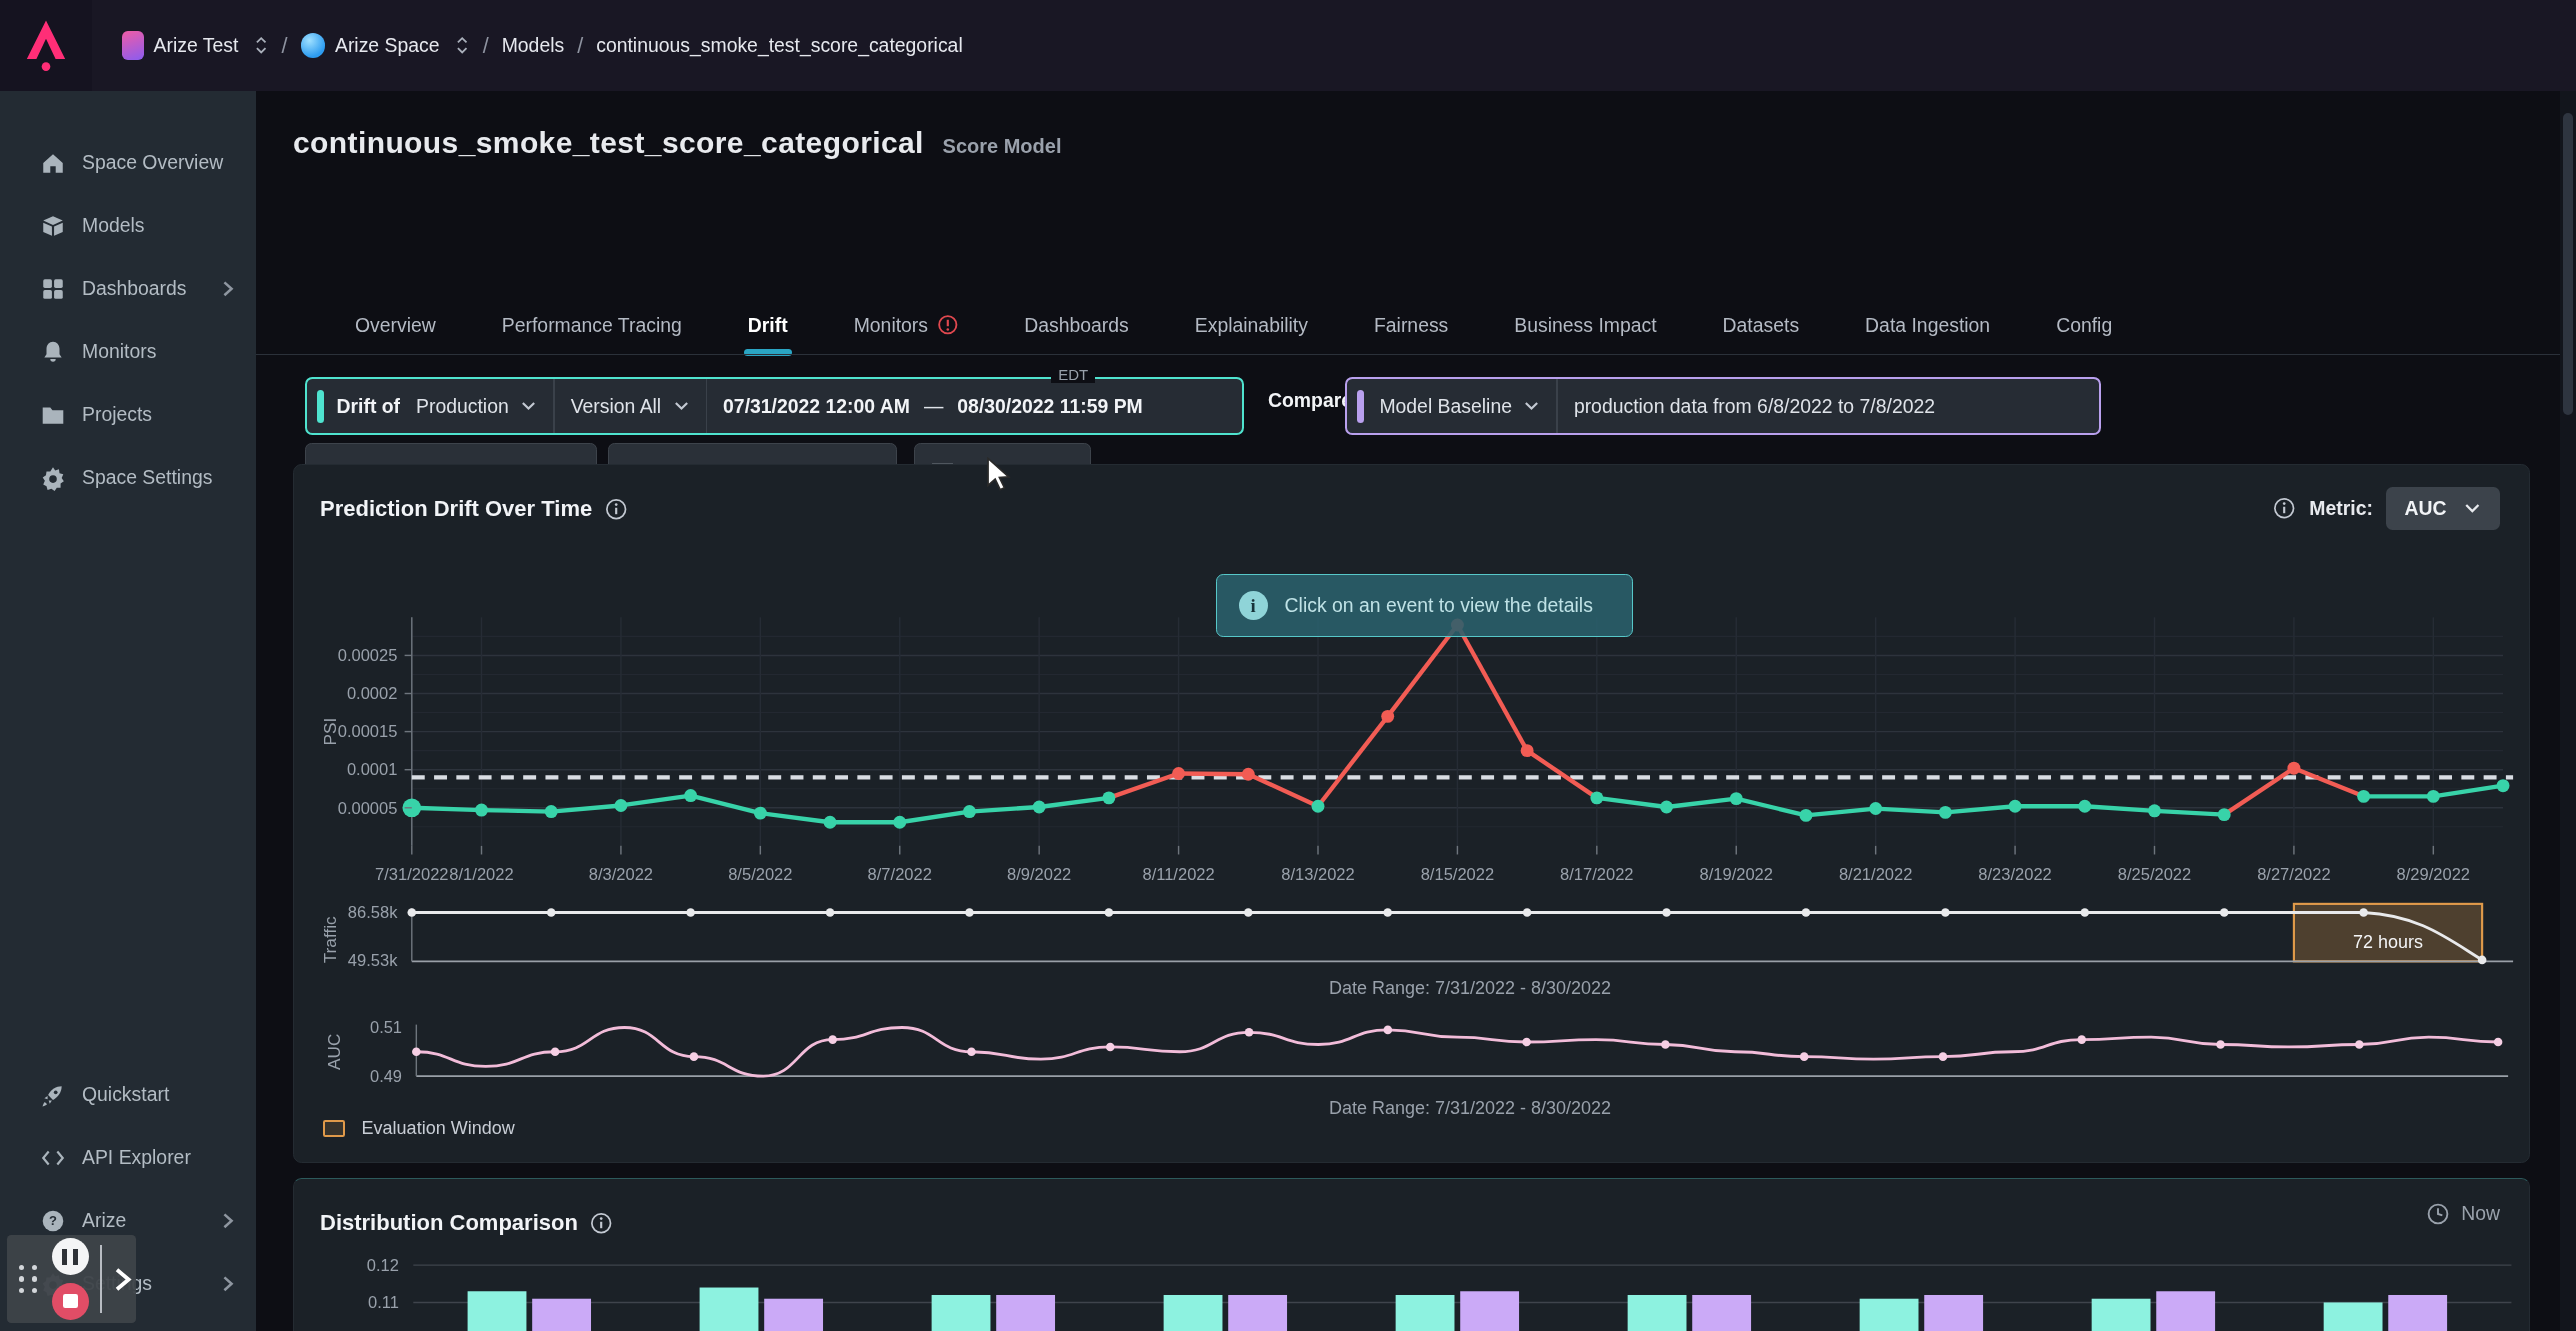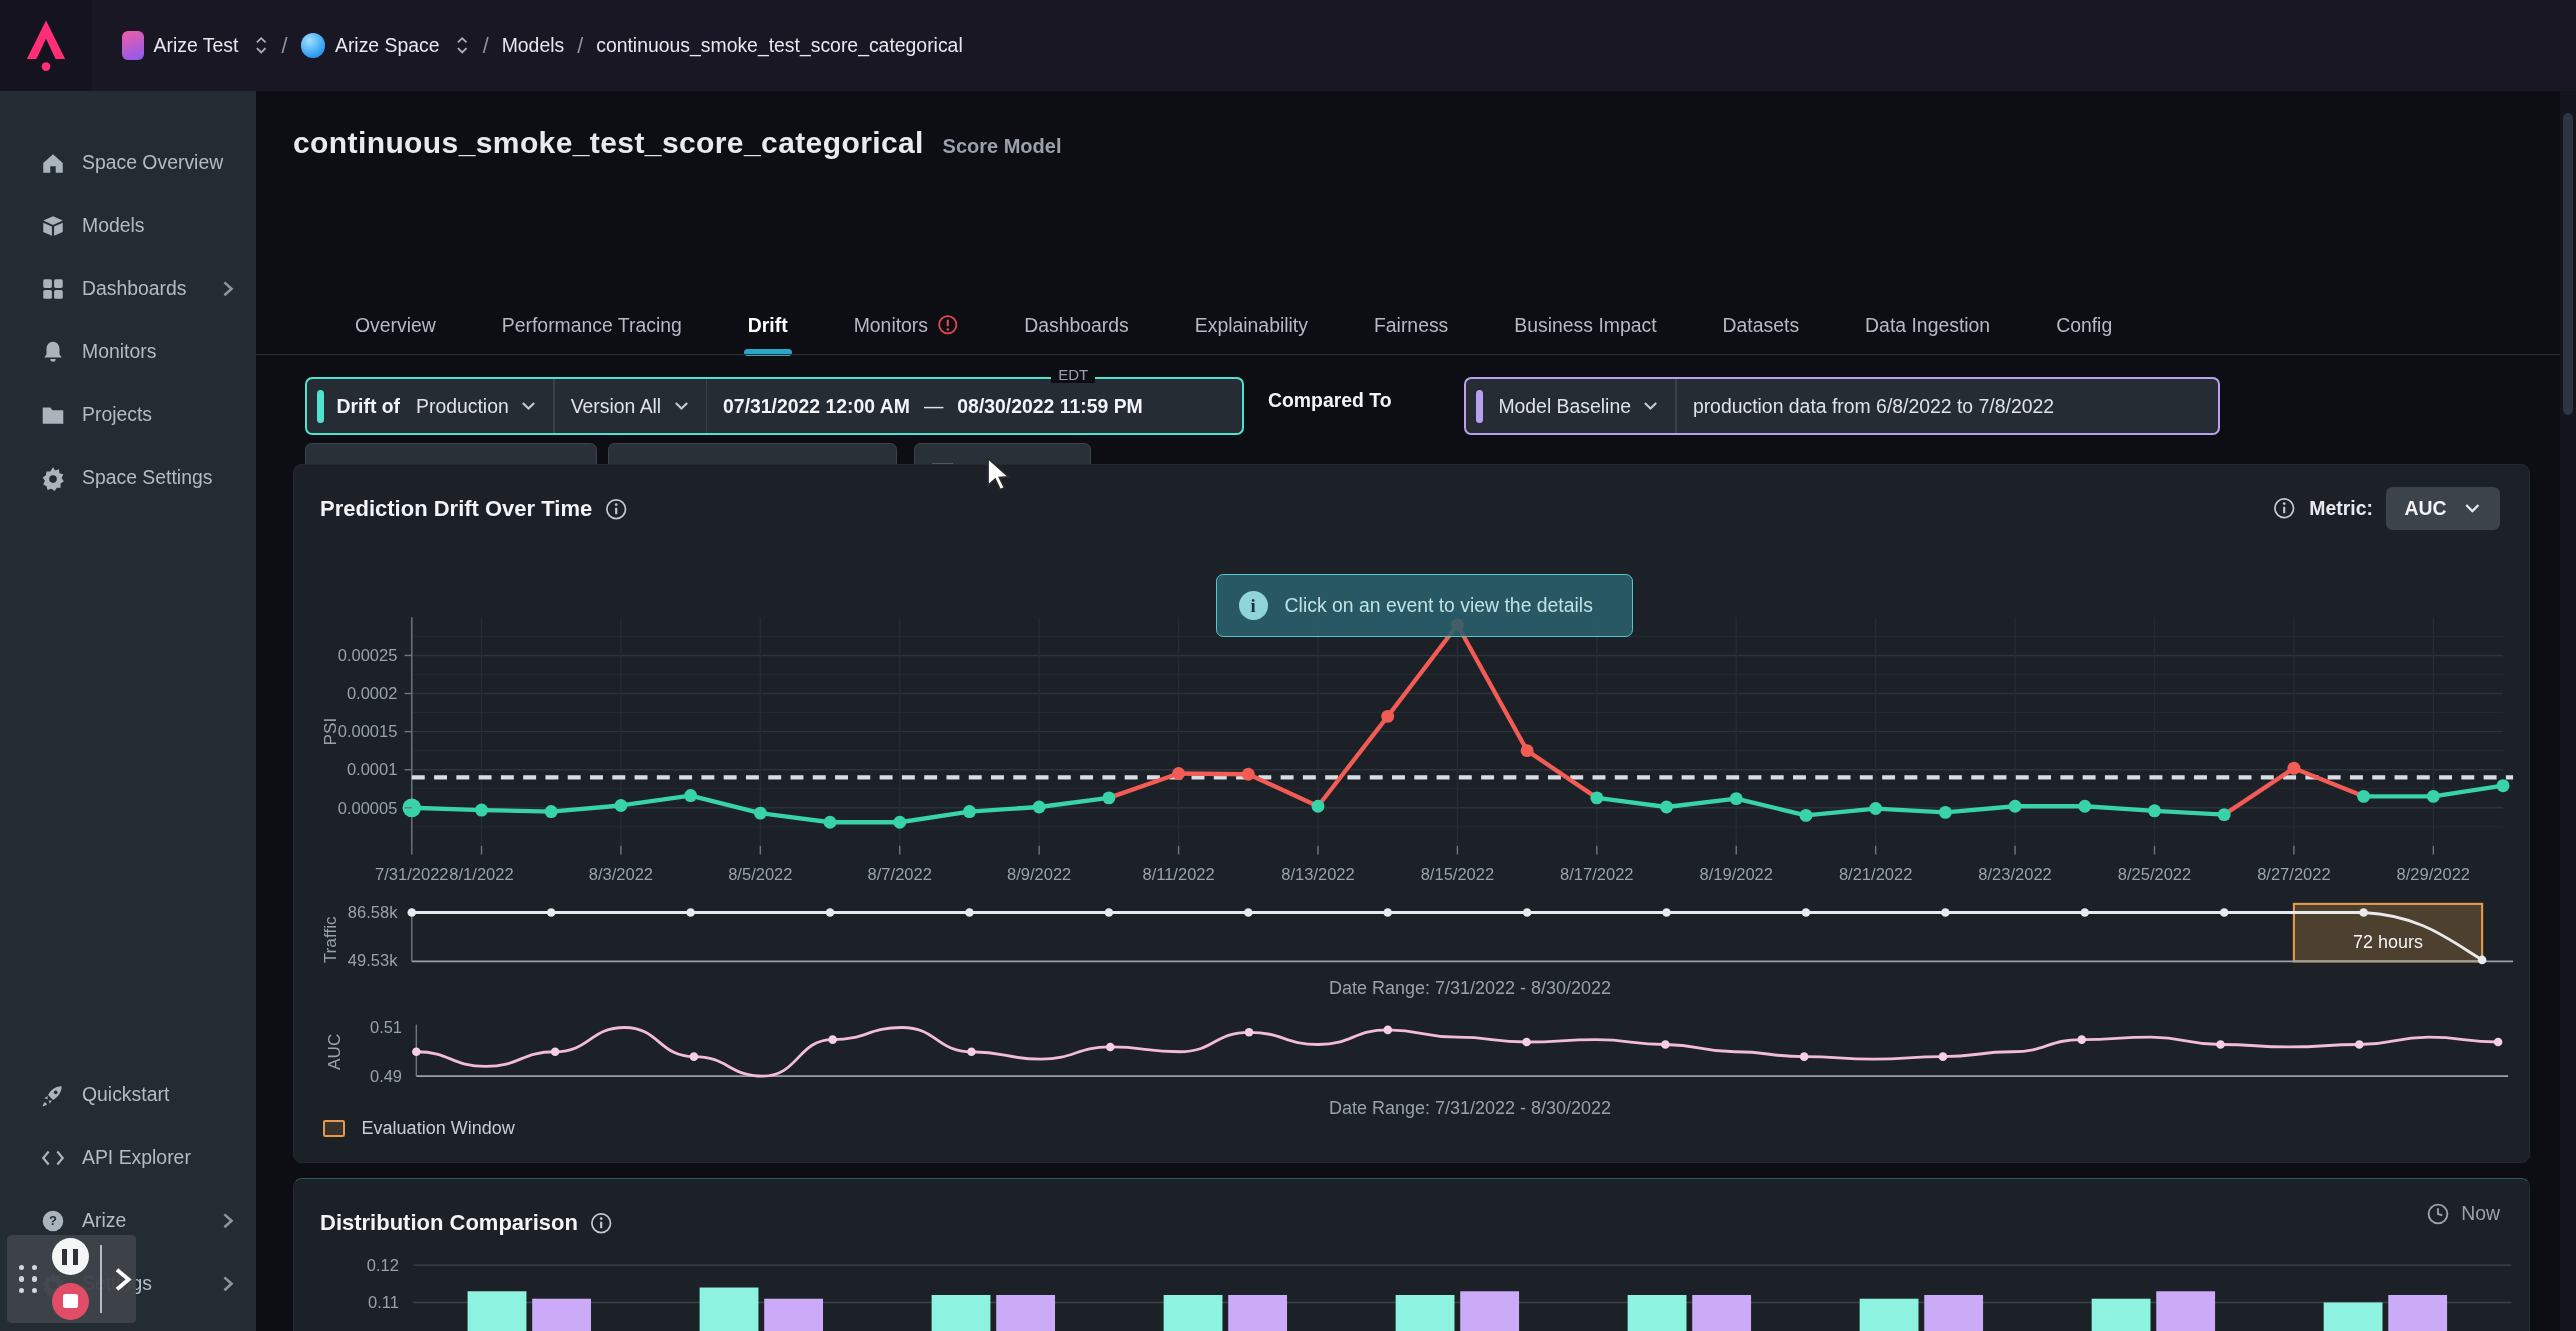--- a/index.html
+++ b/index.html
@@ -33,21 +33,21 @@
 
   #tabs { position:absolute; left:66px; top:206px; display:flex; align-items:center; height:56px; }
   .tab { position:relative; padding:0 33px; font-size:19.4px; color:#b4bac4; cursor:pointer; display:flex; align-items:center; gap:8.6px; height:56px; }
   .tab.active { color:#ffffff; font-weight:bold; }
   .tab.active::after { content:''; position:absolute; left:29px; right:29px; bottom:-2.9px; height:6.5px; border-radius:3.6px; background:#2aa5c4; }
   #tabs-divider { position:absolute; left:0; top:263px; width:2320px; height:1.4px; background:#2b313a; }
 
   
   .fgroup { position:absolute; height:58px; display:flex; align-items:center; border-radius:7.2px; background:#262c34; }
   #drift-group { left:49px; top:286px; width:939px; border:2.2px solid #4fe3cf; }
-  #baseline-group { left:1208px; top:286px; width:756px; border:2.2px solid #b9a0ee; }
+  #baseline-group { left:1089px; top:286px; width:756px; border:2.2px solid #b9a0ee; }
   .fgroup .accent { width:6.5px; height:33px; border-radius:3.6px; margin:0 13px 0 10px; }
   .fgroup .vdiv { width:1.4px; height:100%; background:#3a414a; }
   .flabel { font-weight:bold; font-size:19.4px; color:#f2f4f7; }
   .fval { font-size:19.4px; color:#dfe3e9; }
   .fitem { display:flex; align-items:center; gap:11.5px; padding:0 16px; cursor:pointer; height:100%; }
   #edt-chip { position:absolute; left:744px; top:-13px; background:#0d0e14; padding:0 7.2px; font-size:15px; color:#98a0aa; }
   #compared-label { position:absolute; left:1012px; top:298px; font-size:19.4px; font-weight:bold; color:#f2f4f7; }
   .fbox { position:absolute; top:352px; height:58px; background:#2a3038; border:1.4px solid #3d434b; border-radius:6.5px; display:flex; align-items:center; padding:0 16px; gap:14.4px; cursor:pointer; }
   #metric-box { left:49px; width:292px; }
   #predval-box { left:352px; width:289px; }

